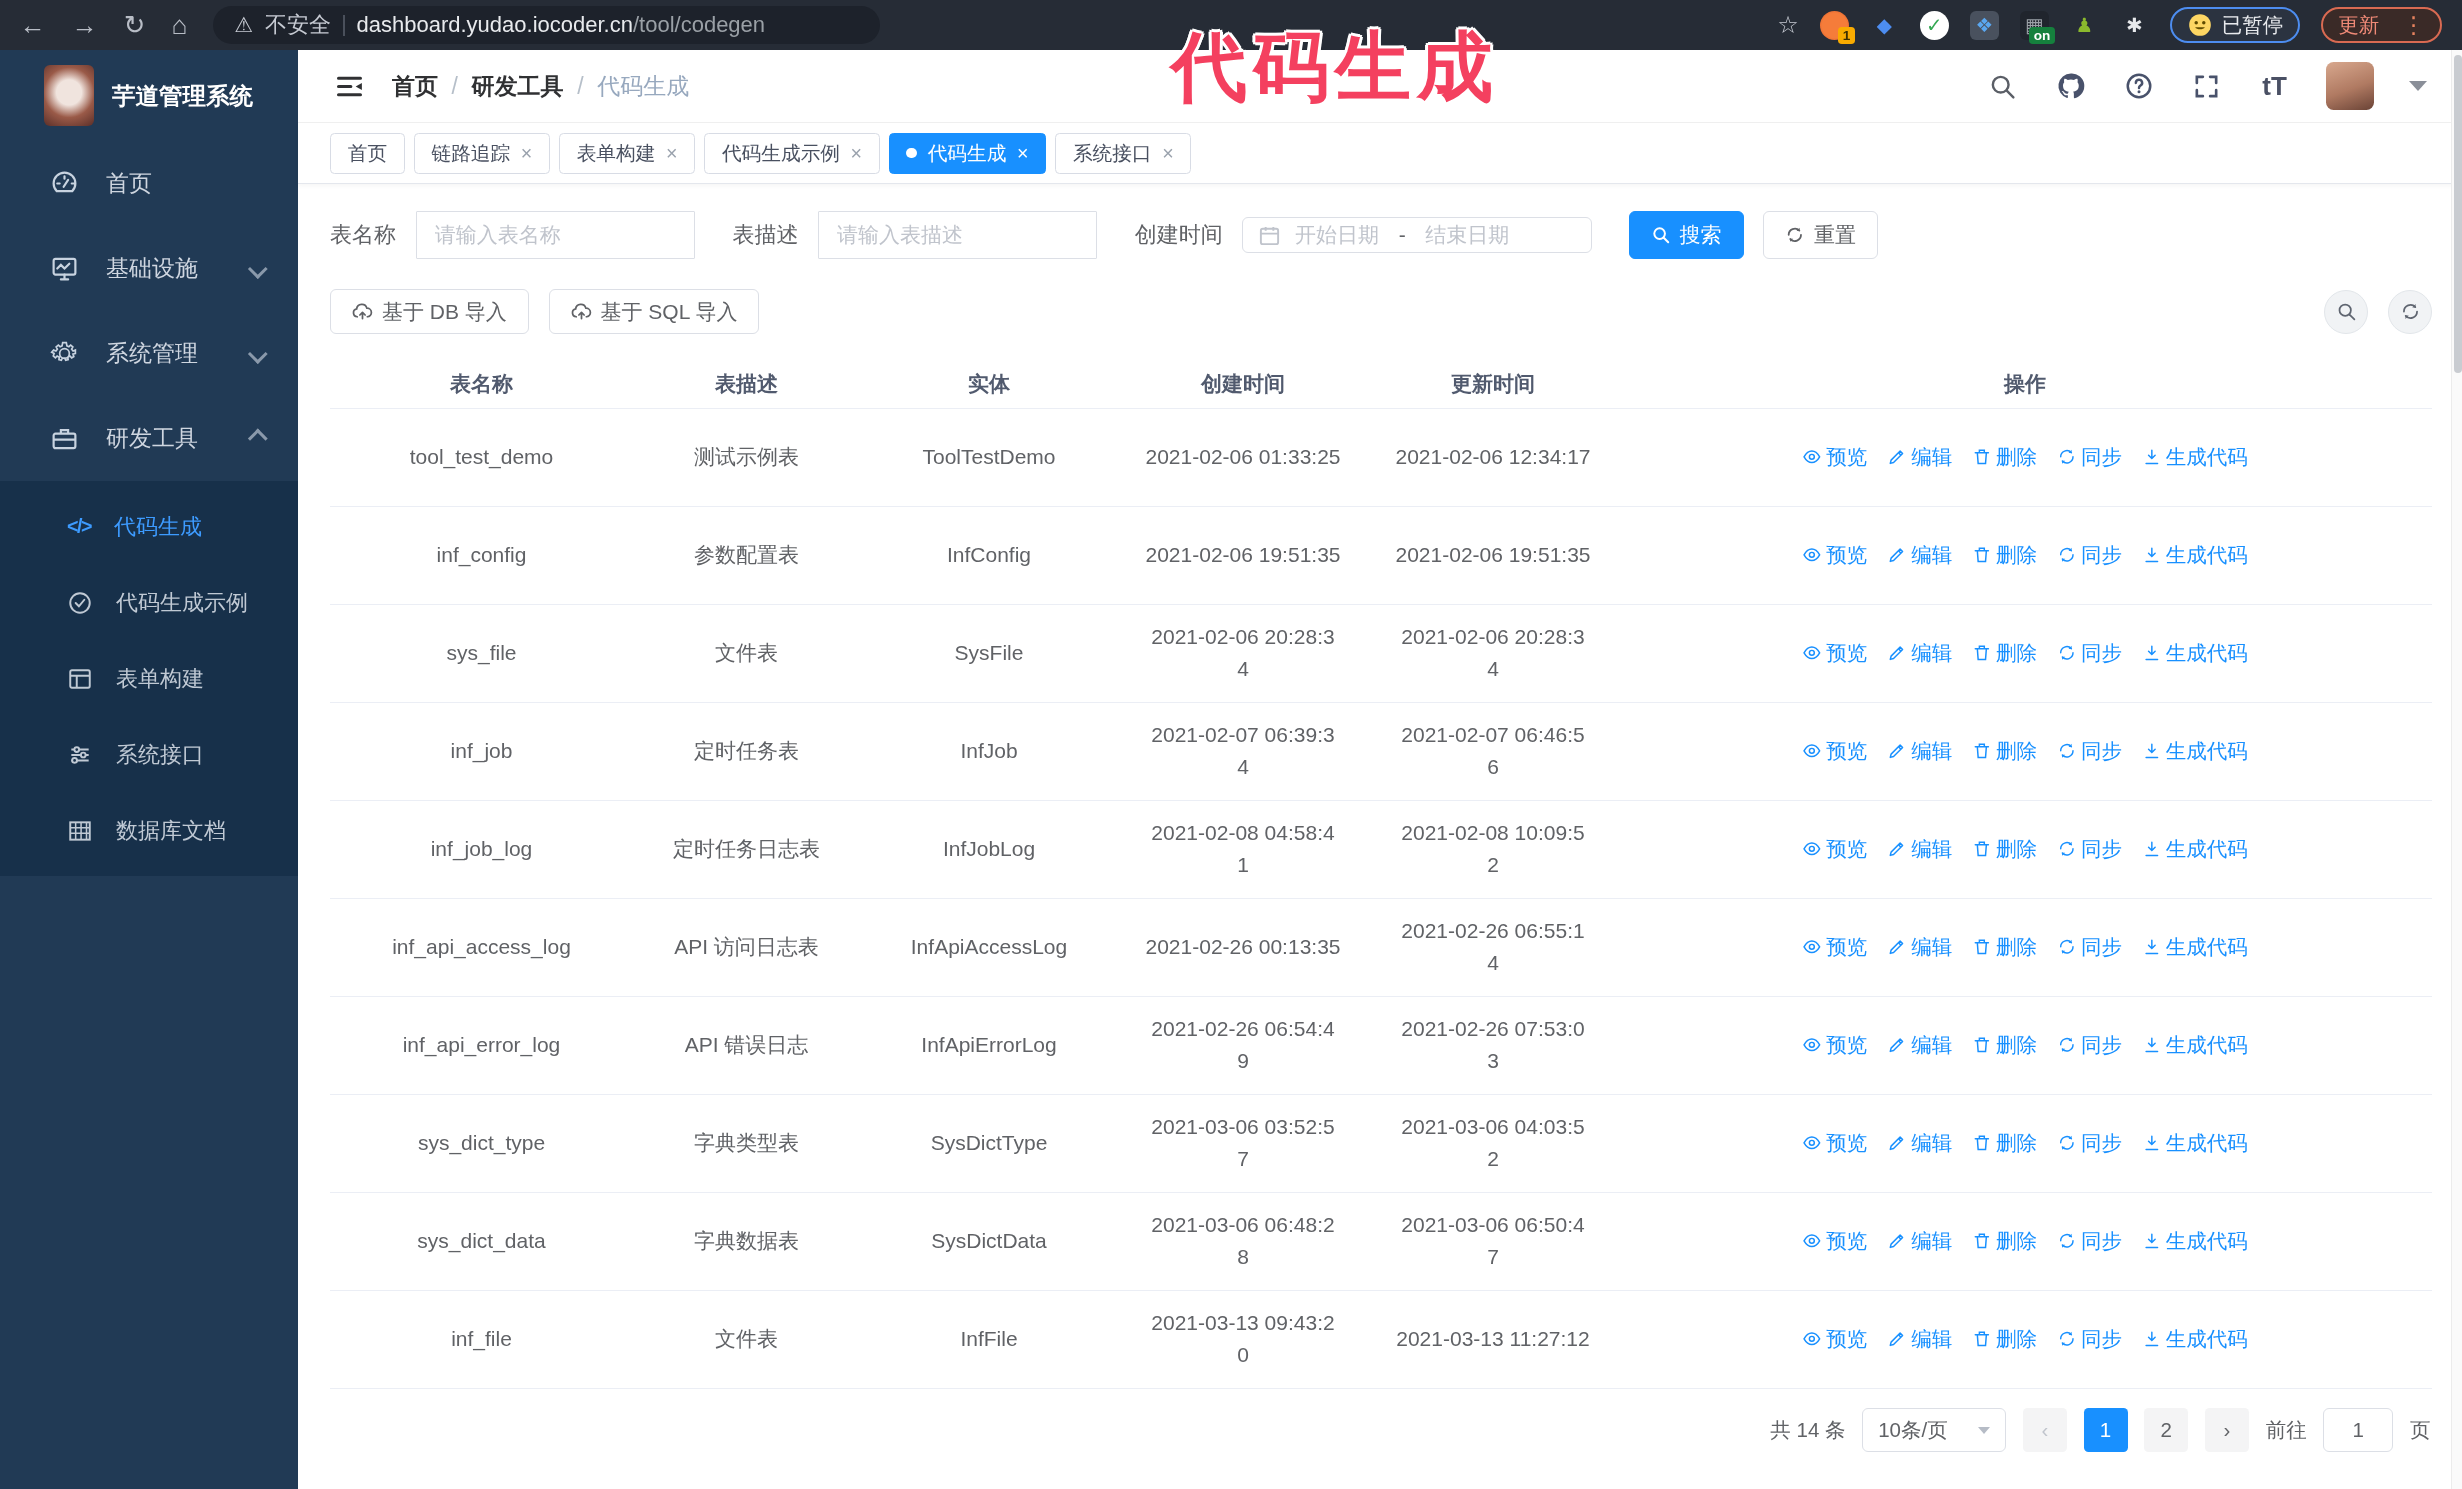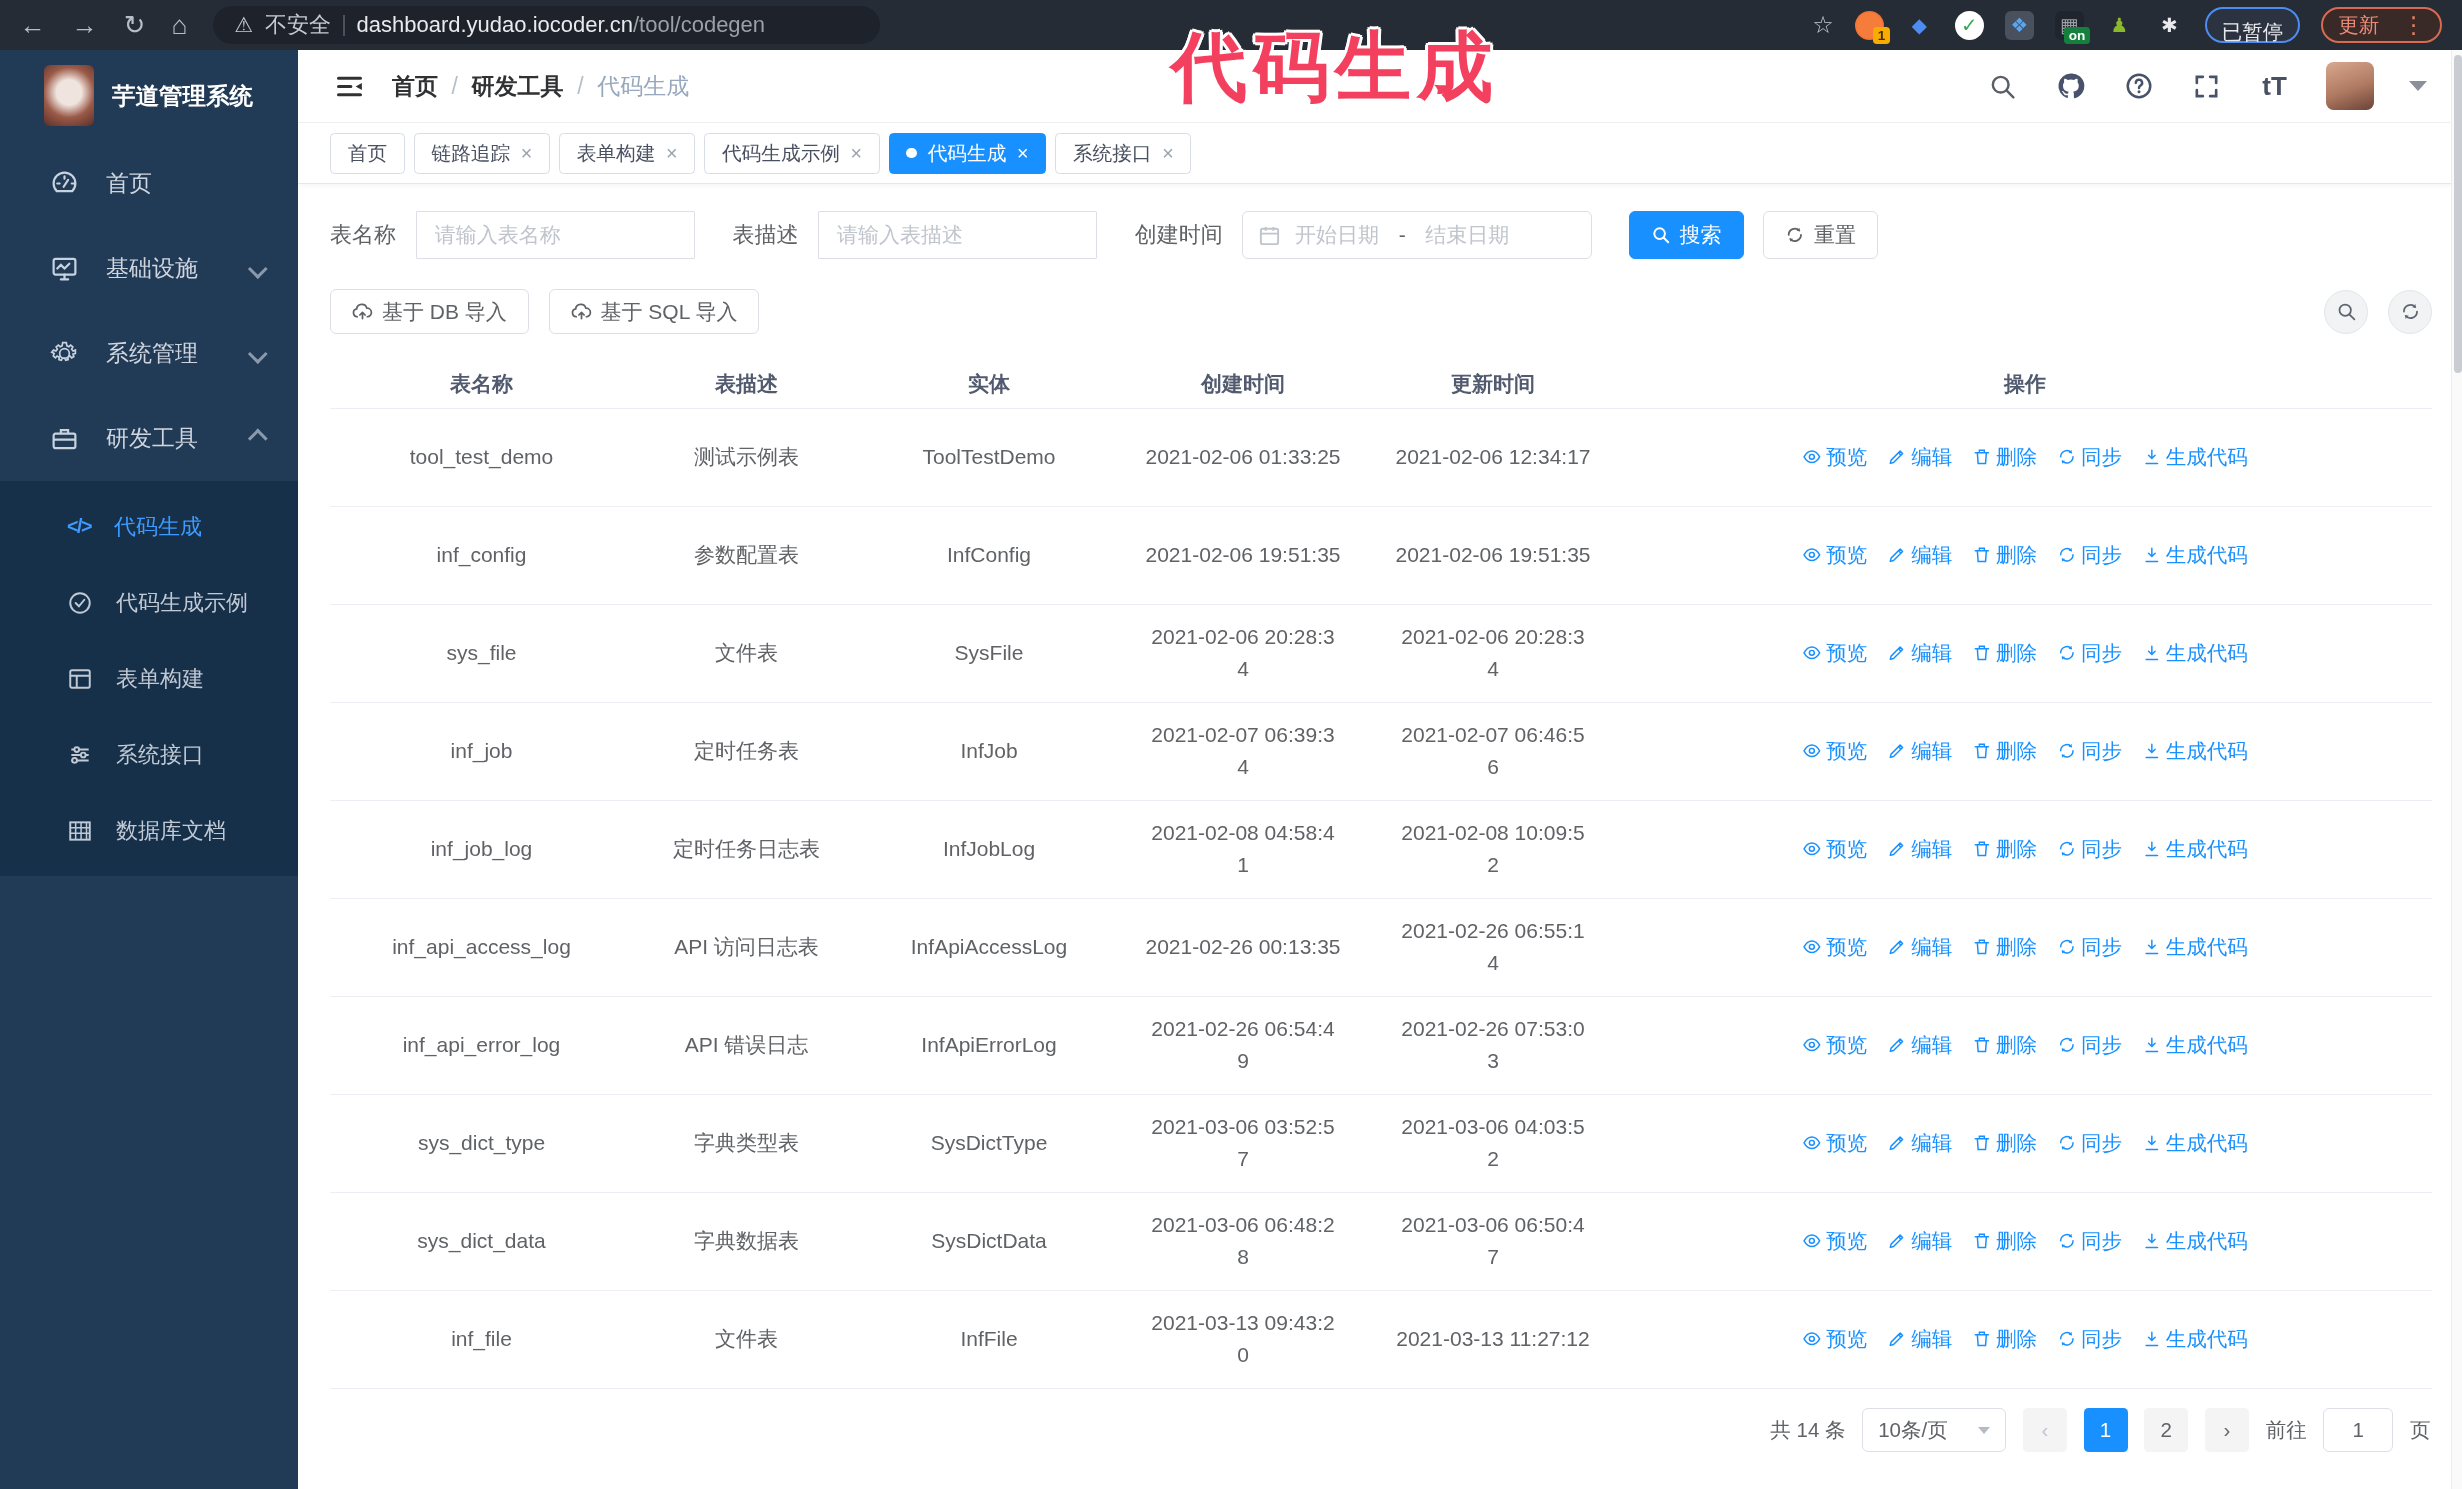--- a/index.html
+++ b/index.html
@@ -19,21 +19,21 @@
   .url-path { color:#9aa0a6; }
   .chrome-right { margin-left:auto; display:flex; align-items:center; gap:21px; }
   .star { font-size:24px; }
   .ext-ic { width:29px; height:29px; border-radius:6px; display:flex; align-items:center;
     justify-content:center; position:relative; font-size:19.7px; }
   .ext-badge { position:absolute; right:-6px; bottom:-4.5px; background:#f9ab00; color:#3c2f00;
     font-size:13.6px; border-radius:3.8px; padding:0.8px 4.5px; font-weight:bold; }
   .ext-badge.green { background:#15803d; color:#fff; }
   .pill-badge { height:36px; border-radius:18px; display:flex; align-items:center;
     gap:9px; padding:0 15px; font-size:20.5px; }
-  .paused { border:2.3px solid #4d8df0; background:#2b3340; color:#e8eaed;flex-direction:column; }
+  .paused { border:2.3px solid #4d8df0; background:#2b3340; color:#e8eaed; }
   .update { border:2.3px solid #d96a52; background:#3a2a27; color:#f08a77; gap:23px; }
   .update .dots { color:#e8835f; font-size:23px; letter-spacing:0; }
 
   
   .app { display:flex; height:1440px; }
 
   
   .sidebar { width:298px; background:#213a55; color:#c9d4e0; flex-shrink:0; }
   .logo-row { height:91px; display:flex; align-items:center; gap:18px; padding-left:44px; }
   .logo-img { width:50px; height:61px; border-radius:6px;
@@ -80,21 +80,21 @@
   .chip.active .dot { display:block; }
   .chip.active .x { color:#fff; }
 
   
   .content { flex:1; padding:27px 30px 0 32px; position:relative; }
   .search-row { display:flex; align-items:center; gap:19.7px; }
   .f-label { font-size:22px; color:#606266; }
   .f-input { width:279px; height:48px; border:1.5px solid #dcdfe6; border-radius:1px;
     padding:0 18px; font-size:21px; color:#606266; font-family:inherit; }
   .f-input::placeholder { color:#c0c4cc; }
-  .date-input { width:350px; height:48px; border:1.5px solid #dcdfe6; border-radius:6px;
+  .date-input { width:350px; height:36px; border:1.5px solid #dcdfe6; border-radius:6px;
     display:flex; align-items:center; gap:13.6px; padding:0 15px; font-size:21px; color:#c0c4cc; }
   .date-input .dash { color:#606266; flex:0 0 auto; margin:0 6px; }
   .btn { height:48px; border-radius:6px; border:1.5px solid #dcdfe6; background:#fff;
     color:#606266; font-size:21px; display:inline-flex; align-items:center; gap:9px;
     padding:8px 21px; cursor:pointer; font-family:inherit; }
   .btn.primary { background:#1890ff; border-color:#1890ff; color:#fff; }
   .gap-l { margin-left:16.7px; }
   .toolbar-row { margin-top:30px; display:flex; align-items:center; }
   .tool-btn { height:45px; }
   .circle-btns { margin-left:auto; display:flex; gap:19.7px; }

